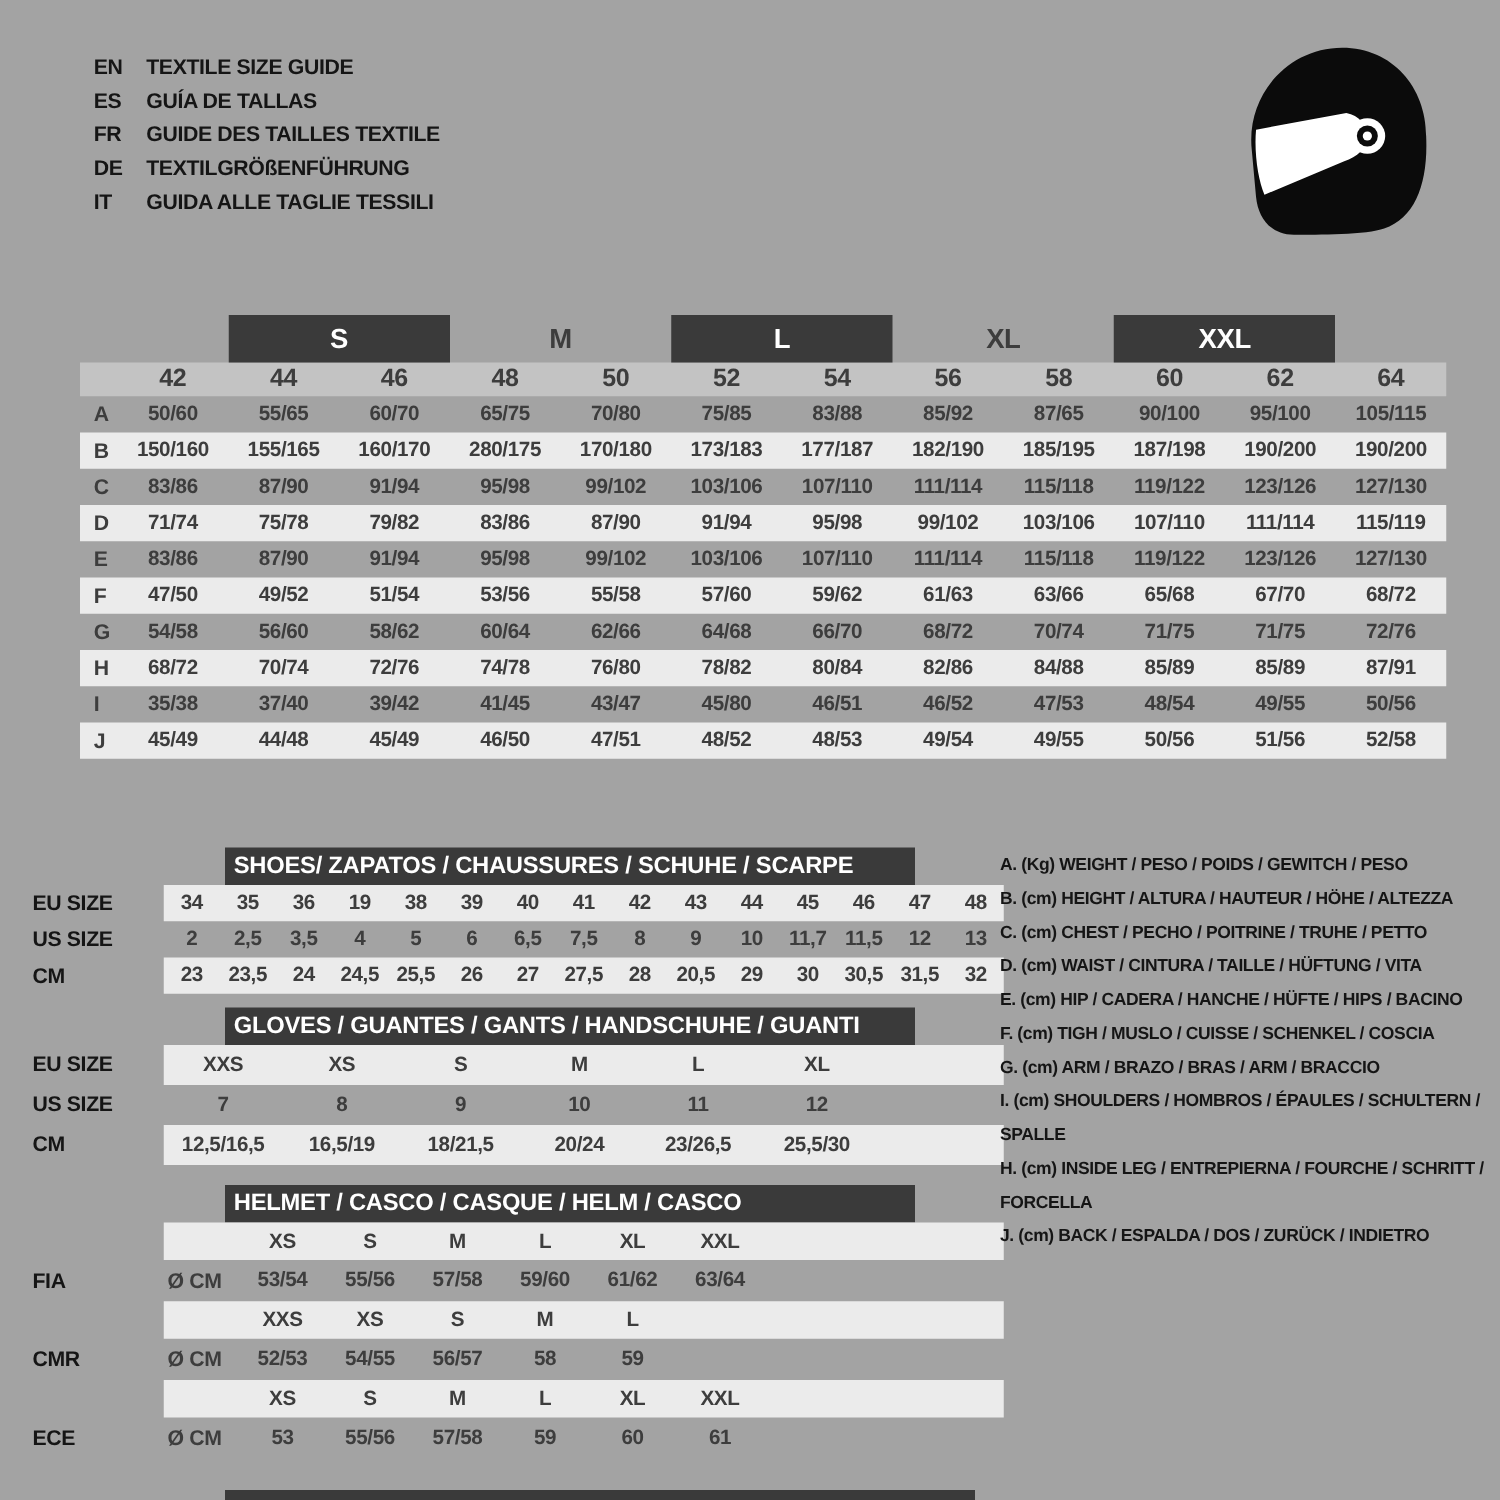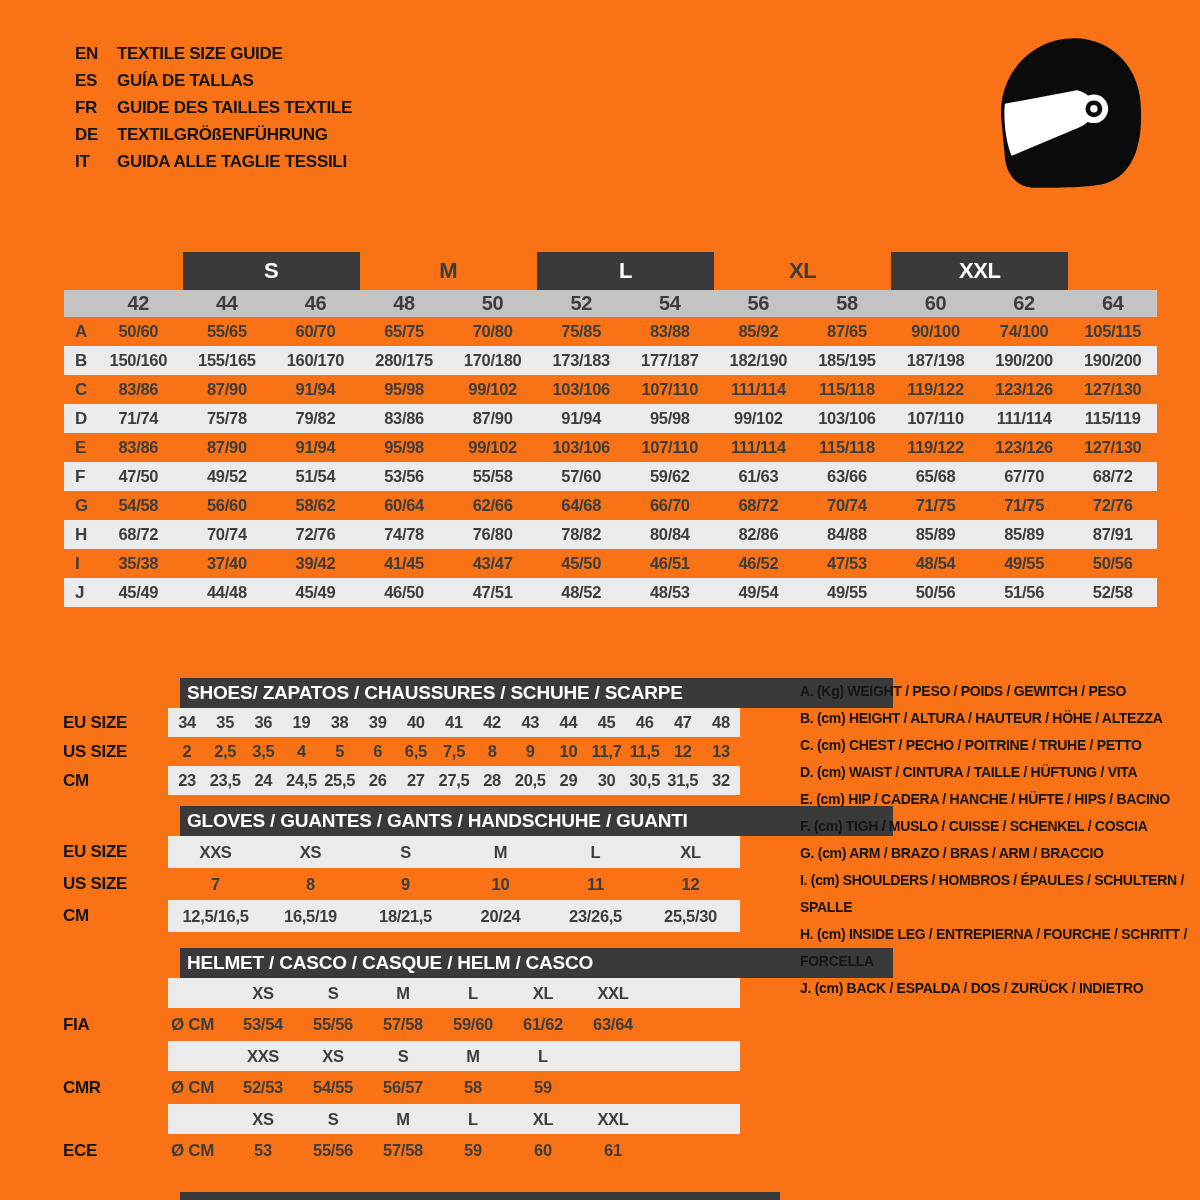--- a/index.html
+++ b/index.html
@@ -5,21 +5,21 @@
   :root{
     --dark:#3a3a3a;
     --band-gray:#c3c3c3;
     --stripe:#ebebeb;
     --ink:#3d3d3d;
     --black:#151515;
   }
   *{margin:0;padding:0;box-sizing:border-box;}
   html,body{background:#fff;}
   body{font-family:"Liberation Sans","DejaVu Sans",sans-serif;}
-  .page{position:relative;width:1200px;height:1200px;background:#f97316;overflow:hidden;
+  .page{position:relative;width:1200px;height:1200px;background:#a3a3a3;overflow:hidden;
         font-weight:bold;color:var(--ink);letter-spacing:-0.3px;}
 
   
   .lang-block{position:absolute;left:75px;top:40px;}
   .lang-row{display:flex;height:27px;align-items:center;color:var(--black);}
   .lang-code{width:42px;font-size:17px;}
   .lang-title{font-size:17px;}
 
   
   .helmet-logo{position:absolute;left:983px;top:32px;width:168px;height:162px;}
@@ -36,24 +36,24 @@
   .band-spacer1{grid-column:span 1;}
   .sizes-row{height:27px;background:var(--band-gray);align-items:center;}
   .size-cell{text-align:center;font-size:20px;}
   .data-row{height:29px;align-items:center;font-size:16.5px;}
   .data-row.striped{background:var(--stripe);}
   .letter-cell{padding-left:11px;font-size:17px;}
   .val-cell{text-align:center;}
 
   
   .bt-section{position:absolute;left:75px;width:705px;}
-  .bt-titlebar{margin-left:105px;width:713px;height:30px;background:var(--dark);
+  .bt-titlebar{margin-left:105px;width:552px;height:30px;background:var(--dark);
                color:#fff;font-size:19px;line-height:30px;padding-left:7px;
                letter-spacing:-0.2px;white-space:nowrap;overflow:hidden;}
-  .bt-row{position:relative;margin-left:93px;width:572px;display:grid;align-items:center;}
+  .bt-row{position:relative;margin-left:56px;width:672px;display:grid;align-items:center;}
   .bt-row .rowlabel{position:absolute;left:-105px;top:0;height:100%;display:flex;
                     align-items:center;font-size:17px;color:var(--black);white-space:nowrap;}
   .bt-row.gray{background:var(--stripe);}
   .bt-cell{text-align:center;font-size:16.5px;}
 
   .shoes-row{grid-template-columns:repeat(15,1fr);height:29px;}
   .gloves-row{grid-template-columns:repeat(6,95px) 1fr;height:32px;}
   .helmet-row{grid-template-columns:60px repeat(6,70px) 1fr;}
   .helmet-size-row{height:30px;background:var(--stripe);}
   .helmet-val-row{height:33px;}
@@ -137,21 +137,21 @@
           <div class="val-cell">50/60</div>
           <div class="val-cell">55/65</div>
           <div class="val-cell">60/70</div>
           <div class="val-cell">65/75</div>
           <div class="val-cell">70/80</div>
           <div class="val-cell">75/85</div>
           <div class="val-cell">83/88</div>
           <div class="val-cell">85/92</div>
           <div class="val-cell">87/65</div>
           <div class="val-cell">90/100</div>
-          <div class="val-cell">74/100</div>
+          <div class="val-cell">95/100</div>
           <div class="val-cell">105/115</div>
         </div>
         <div class="grid13 data-row striped">
           <div class="letter-cell">B</div>
           <div class="val-cell">150/160</div>
           <div class="val-cell">155/165</div>
           <div class="val-cell">160/170</div>
           <div class="val-cell">280/175</div>
           <div class="val-cell">170/180</div>
           <div class="val-cell">173/183</div>
@@ -252,21 +252,21 @@
           <div class="val-cell">85/89</div>
           <div class="val-cell">87/91</div>
         </div>
         <div class="grid13 data-row">
           <div class="letter-cell">I</div>
           <div class="val-cell">35/38</div>
           <div class="val-cell">37/40</div>
           <div class="val-cell">39/42</div>
           <div class="val-cell">41/45</div>
           <div class="val-cell">43/47</div>
-          <div class="val-cell">45/50</div>
+          <div class="val-cell">45/80</div>
           <div class="val-cell">46/51</div>
           <div class="val-cell">46/52</div>
           <div class="val-cell">47/53</div>
           <div class="val-cell">48/54</div>
           <div class="val-cell">49/55</div>
           <div class="val-cell">50/56</div>
         </div>
         <div class="grid13 data-row striped">
           <div class="letter-cell">J</div>
           <div class="val-cell">45/49</div>

